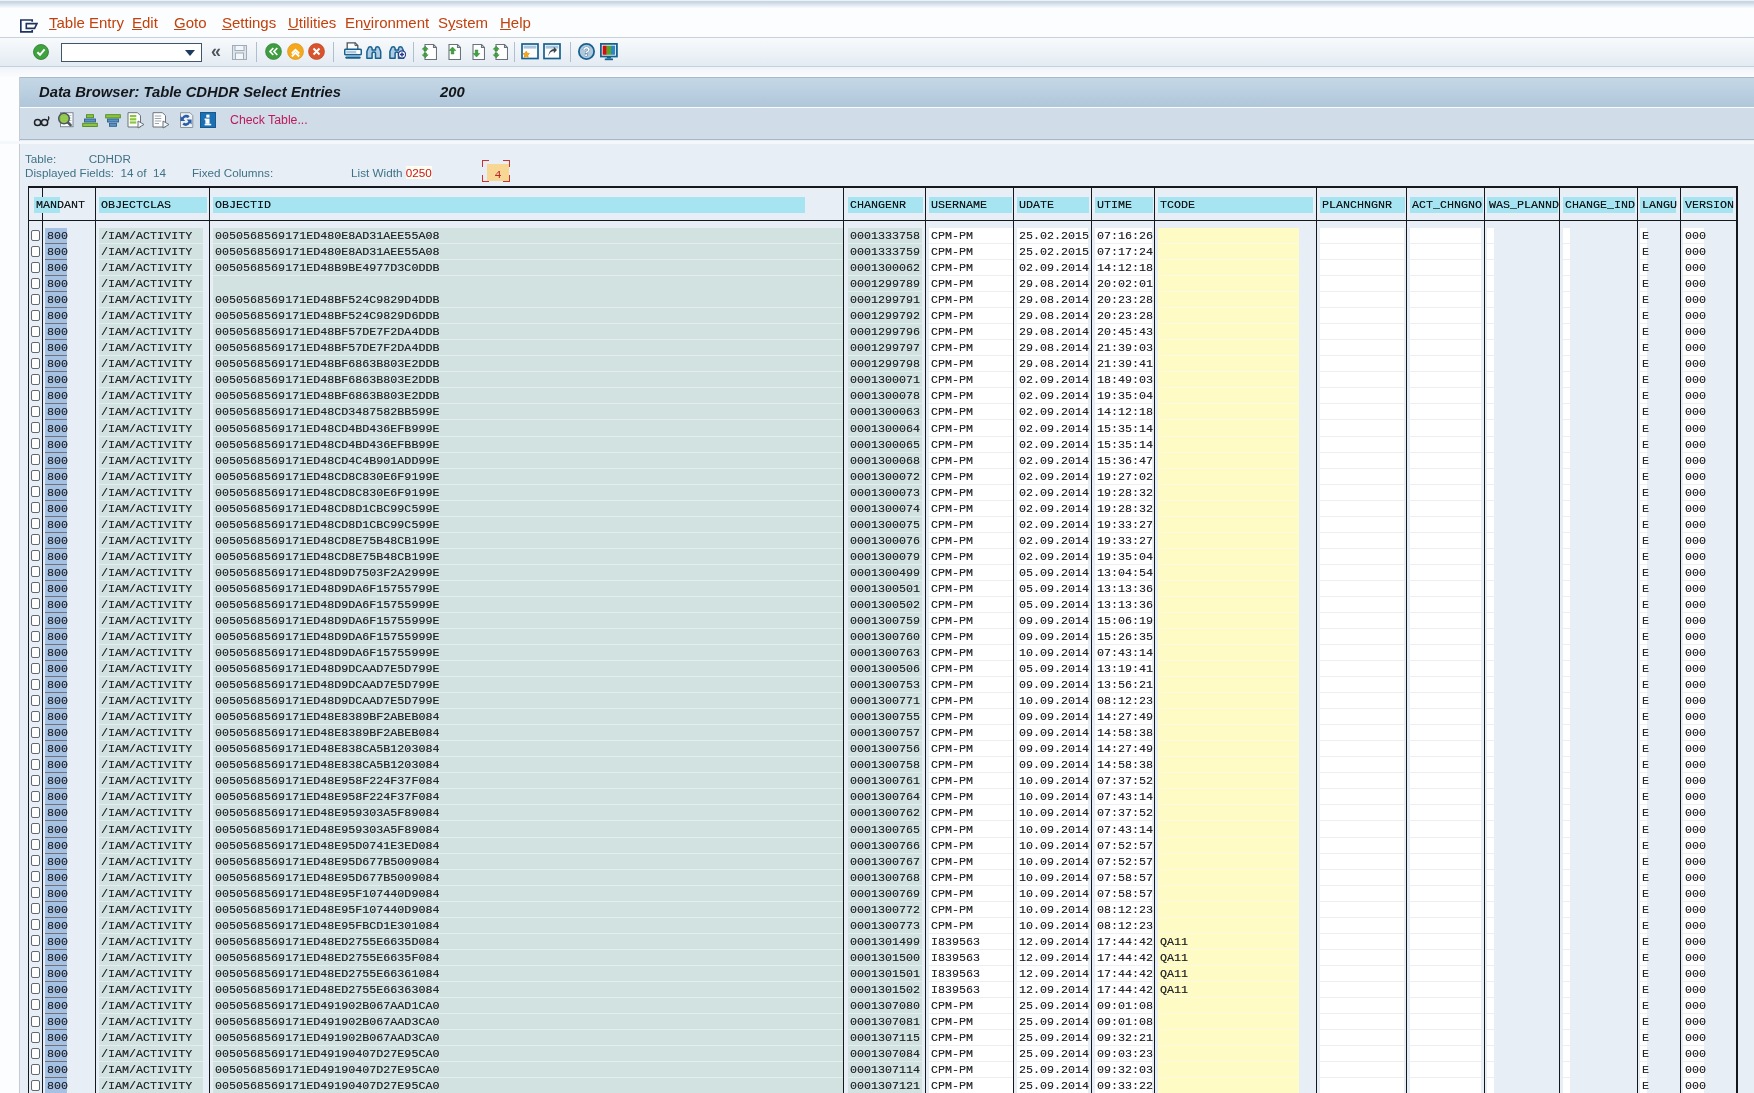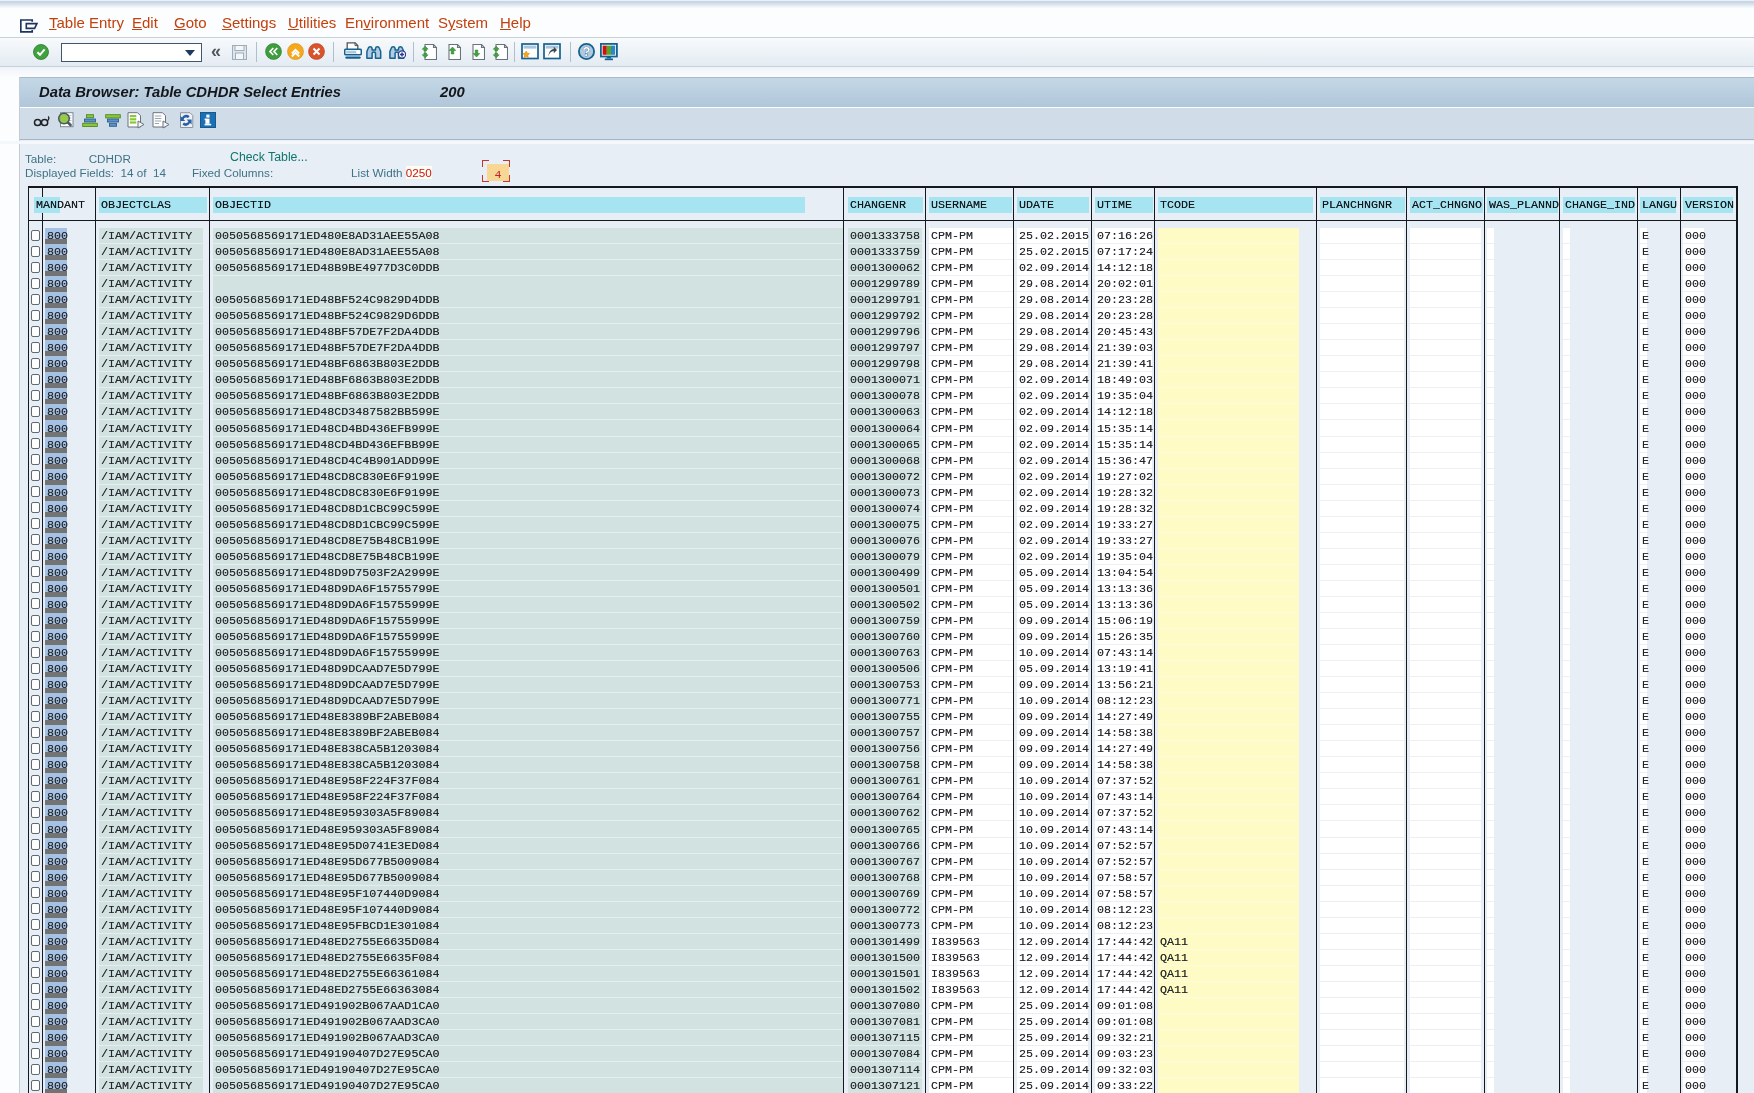--- a/index.html
+++ b/index.html
@@ -14,21 +14,21 @@
 #toolbar{left:0;top:37px;width:1754px;height:30px;background:linear-gradient(#f8fafc,#e3ebf2);border-top:1px solid #c6d1dc;border-bottom:1px solid #c6d1dc;}
 .tsep{position:absolute;top:4px;width:1px;height:20px;background:#aebfce;}
 #gapband{left:0;top:67px;width:1754px;height:10px;background:linear-gradient(#eff3f8,#fbfcfe);}
 #leftstrip{left:0;top:77px;width:20px;height:1016px;background:#fcfdfe;border-right:1px solid #c6ccd4;}
 #titlebar{left:20px;top:77px;width:1734px;height:30px;border-top:1px solid #a9bacb;background:linear-gradient(#c4d7e6,#b0c7da);}
 #titletext{position:absolute;left:19px;top:6px;font-size:14.8px;font-weight:bold;font-style:italic;color:#14161a;}
 #title200{position:absolute;left:420px;top:6px;font-size:14.8px;font-weight:bold;font-style:italic;color:#14161a;}
 #apptb{left:20px;top:108px;width:1734px;height:32px;background:#d0dde8;border-bottom:1px solid #a9b6c3;}
 #apptbglow{left:20px;top:107px;width:1734px;height:1.5px;background:#fafcfd;}
 #apptbwhite{left:0px;top:141px;width:1754px;height:3px;background:#f4f8fa;}
-#checktable{position:absolute;left:210px;top:5px;font-size:12.3px;color:#0f766e;margin-top:37px;}
+#checktable{position:absolute;left:210px;top:5px;font-size:12.3px;color:#be185d;}
 
 #lab1{left:25px;top:150.5px;color:#3e7386;}
 #lab2{left:25px;top:165px;color:#3e7386;}
 #fixbox{left:487px;top:164px;width:22px;height:17px;background:#f8d795;text-align:center;}
 #fixbox span{color:#b9282d;font-family:"Liberation Mono",monospace;font-size:11.7px;line-height:17px;}
 .brk{position:absolute;width:7px;height:7px;border:1.6px solid #c8342c;}
 #b1{left:482px;top:160px;border-right:none;border-bottom:none;}
 #b2{left:503px;top:160px;border-left:none;border-bottom:none;}
 #b3{left:482px;top:175px;border-right:none;border-top:none;}
 #b4{left:503px;top:175px;border-left:none;border-top:none;}
@@ -50,21 +50,21 @@
 .c6{left:1017px;width:71px;background:#ffffff;}
 .c7{left:1095px;width:57px;background:#ffffff;}
 .c8{left:1158px;width:141px;background:#fffbc5;}
 .c9{left:1320px;width:84px;background:#ffffff;}
 .c10{left:1410px;width:71px;background:#ffffff;}
 .c11{left:1487px;width:7px;background:#ffffff;}
 .c12{left:1563px;width:7px;background:#ffffff;}
 .c13{left:1640px;width:7px;background:#ffffff;}
 .c14{left:1683px;width:21px;background:#ffffff;}
 .c11,.c12,.c13,.c14{padding-left:1px;}
-.c1{border-bottom:5px solid #737373;text-align:right;}
+.c1{border-bottom:1px solid #737373;text-align:right;}
 .c2,.c3,.c4{border-bottom:1px solid #e4eeed;}
 .c8{border-bottom:1px solid #fcfbe2;}
 .c5,.c6,.c7,.c9,.c10,.c11,.c12,.c13,.c14{border-bottom:1px solid #eceff1;}
 
 </style></head>
 <body>
 <div id="topstrip" class="abs"></div>
 <div id="menubar" class="abs">
   <svg class="abs" style="left:20px;top:11px" width="18" height="14" viewBox="0 0 18 14">
       <path d="M12.2 2.8 V1 H0.8 V12.8 H12.2 V11" fill="none" stroke="#1e3360" stroke-width="1.7"></path>

